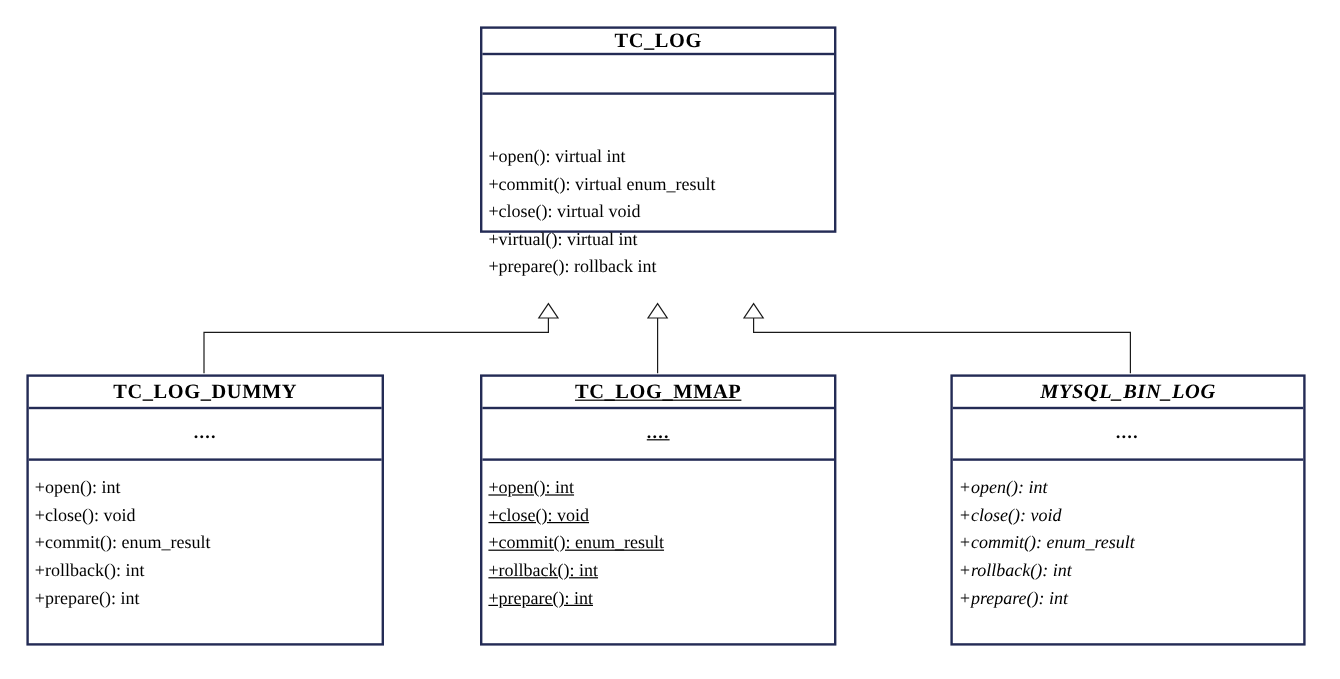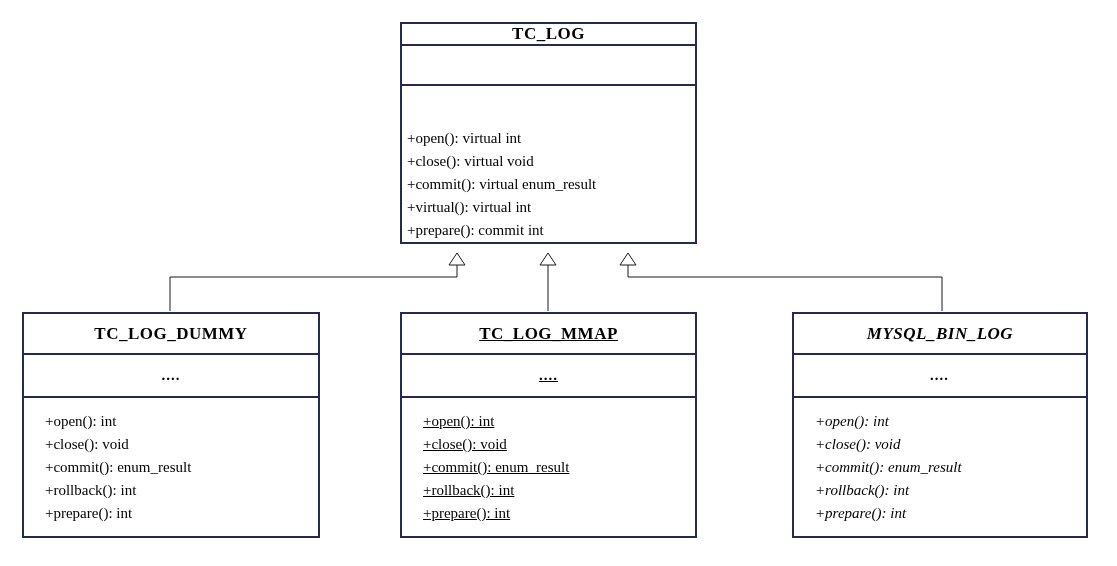--- a/index.html
+++ b/index.html
@@ -25,42 +25,42 @@
   .uml-title {
     height: 44px;
     border-bottom: 2px solid #232b55;
     display: flex;
     align-items: center;
     justify-content: center;
     font-weight: bold;
     font-size: 17px;
     letter-spacing: 0.5px;
   }
-  .uml-class.child .uml-title { height: 41px; }
+  .uml-class.child .uml-title { height: 27px; }
 
   .uml-attrs {
     height: 43px;
     border-bottom: 2px solid #232b55;
     display: flex;
     align-items: center;
     justify-content: center;
     font-weight: bold;
     font-size: 15px;
     letter-spacing: 1px;
   }
 
   .uml-methods {
     flex: 1;
     padding: 10px 0 0 5px;
     font-size: 15px;
     line-height: 23px;
   }
-  .uml-class.child .uml-methods { padding-top: 12px; margin-left: 16px; }
+  .uml-class.child .uml-methods { padding-top: 12px; }
 
-  #box-tc-log   { left: 400px; top: 22px;  width: 297px; height: 222px; gap: 31px; }
+  #box-tc-log   { left: 400px; top: 22px;  width: 297px; height: 172px; gap: 31px; }
   #box-dummy    { left: 22px;  top: 312px; width: 298px; height: 226px; }
   #box-mmap     { left: 400px; top: 312px; width: 297px; height: 226px; text-decoration: underline; }
   #box-mysql    { left: 792px; top: 312px; width: 296px; height: 226px; font-style: italic; }
 
   .connector-layer {
     position: absolute;
     left: 0; top: 0;
     width: 1117px;
     height: 566px;
     pointer-events: none;
@@ -86,24 +86,24 @@
       <path d="M628,265 L628,277 L942,277 L942,311"></path>
       <polygon points="628,253 620,265 636,265"></polygon>
     </g>
   </svg>
 
   <div class="uml-class" id="box-tc-log">
     <div class="uml-title">TC_LOG</div>
     <div class="uml-attrs"></div>
     <div class="uml-methods">
       <div>+open(): virtual int</div>
+      <div>+commit(): virtual enum_result</div>
       <div>+close(): virtual void</div>
-      <div>+commit(): virtual enum_result</div>
       <div>+virtual(): virtual int</div>
-      <div>+prepare(): commit int</div>
+      <div>+prepare(): rollback int</div>
     </div>
   </div>
 
   <div class="uml-class child" id="box-dummy">
     <div class="uml-title">TC_LOG_DUMMY</div>
     <div class="uml-attrs">....</div>
     <div class="uml-methods">
       <div>+open(): int</div>
       <div>+close(): void</div>
       <div>+commit(): enum_result</div>

